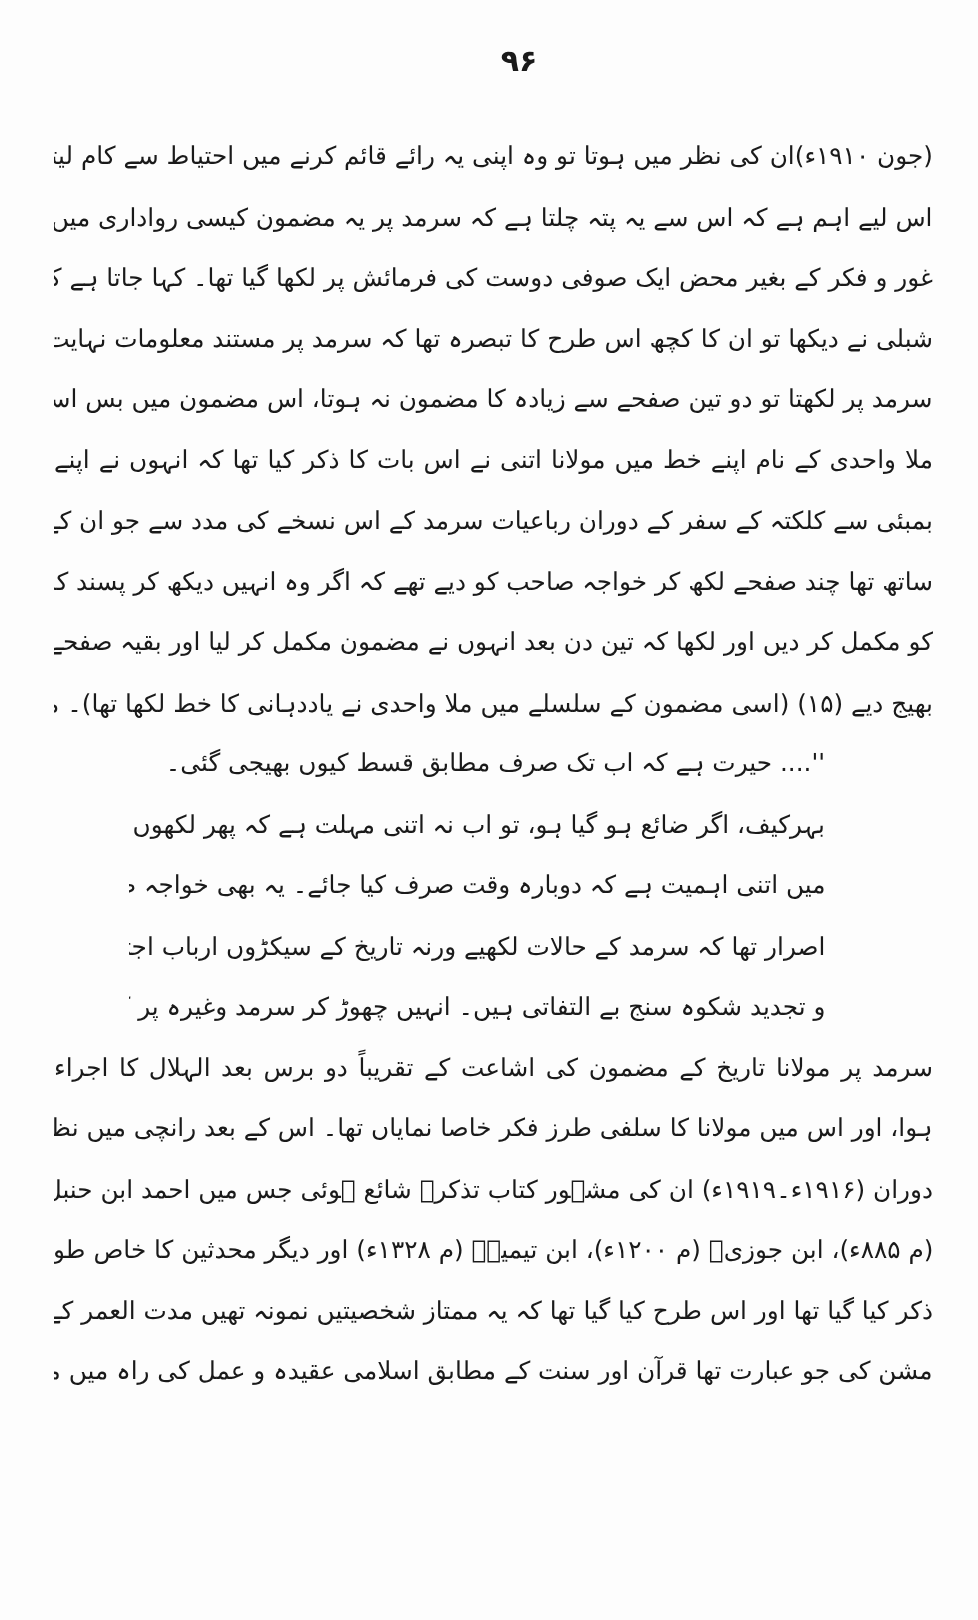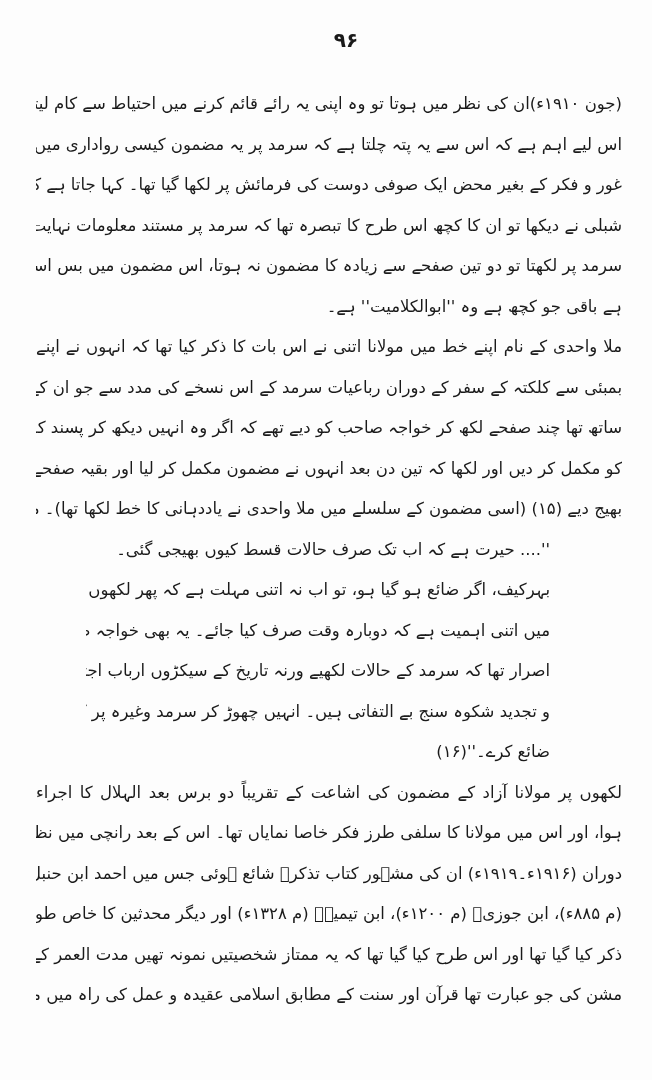--- a/index.html
+++ b/index.html
@@ -64,42 +64,40 @@
 <div class="page">
   <div class="page-number">۹۶</div>
 
   <div class="body-text">
     <div>
       <span class="line">(جون ۱۹۱۰ء)ان کی نظر میں ہوتا تو وہ اپنی یہ رائے قائم کرنے میں احتیاط سے کام لیتے۔ یہ خط</span>
       <span class="line">اس لیے اہم ہے کہ اس سے یہ پتہ چلتا ہے کہ سرمد پر یہ مضمون کیسی رواداری میں اور سنجیدہ</span>
       <span class="line">غور و فکر کے بغیر محض ایک صوفی دوست کی فرمائش پر لکھا گیا تھا۔ کہا جاتا ہے کہ اس مضمون کو</span>
       <span class="line">شبلی نے دیکھا تو ان کا کچھ اس طرح کا تبصرہ تھا کہ سرمد پر مستند معلومات نہایت کمیاب ہیں، میں</span>
       <span class="line">سرمد پر لکھتا تو دو تین صفحے سے زیادہ کا مضمون نہ ہوتا، اس مضمون میں بس اسی کے بقدر حقیقت</span>
-      <span class="line last">ہے باقی جو کچھ ہے وہ ''ابوالکلامیت'' ہے۔</span>
     </div>
 
     <div>
       <span class="line">ملا واحدی کے نام اپنے خط میں مولانا اتنی نے اس بات کا ذکر کیا تھا کہ انہوں نے اپنے</span>
       <span class="line">بمبئی سے کلکتہ کے سفر کے دوران رباعیات سرمد کے اس نسخے کی مدد سے جو ان کے</span>
       <span class="line">ساتھ تھا چند صفحے لکھ کر خواجہ صاحب کو دیے تھے کہ اگر وہ انہیں دیکھ کر پسند کریں تو وہ مضمون</span>
       <span class="line">کو مکمل کر دیں اور لکھا کہ تین دن بعد انہوں نے مضمون مکمل کر لیا اور بقیہ صفحے خواجہ صاحب کو</span>
       <span class="line">بھیج دیے (۱۵) (اسی مضمون کے سلسلے میں ملا واحدی نے یاددہانی کا خط لکھا تھا)۔ مولانا کا خیال تھا</span>
     </div>
 
     <div class="quote">
-      <span class="line last">''.... حیرت ہے کہ اب تک صرف حالات قسط کیوں بھیجی گئی۔</span>
+      <span class="line last">''.... حیرت ہے کہ اب تک صرف مطابق قسط کیوں بھیجی گئی۔</span>
       <span class="line">بہرکیف، اگر ضائع ہو گیا ہو، تو اب نہ اتنی مہلت ہے کہ پھر لکھوں اور نہ اس</span>
       <span class="line">میں اتنی اہمیت ہے کہ دوبارہ وقت صرف کیا جائے۔ یہ بھی خواجہ صاحب کا</span>
       <span class="line">اصرار تھا کہ سرمد کے حالات لکھیے ورنہ تاریخ کے سیکڑوں ارباب اجتہاد</span>
       <span class="line">و تجدید شکوہ سنج بے التفاتی ہیں۔ انہیں چھوڑ کر سرمد وغیرہ پر کون وقت</span>
-      <span class="line last">ضائع کرے۔''(۱۶)</span>
     </div>
 
     <div>
-      <span class="line">لکھوں پر مولانا آزاد کے مضمون کی اشاعت کے تقریباً دو برس بعد الہلال کا اجراء</span>
+      <span class="line">سرمد پر مولانا تاریخ کے مضمون کی اشاعت کے تقریباً دو برس بعد الہلال کا اجراء</span>
       <span class="line">ہوا، اور اس میں مولانا کا سلفی طرز فکر خاصا نمایاں تھا۔ اس کے بعد رانچی میں نظر بندی کے</span>
       <span class="line">دوران (۱۹۱۶ء۔۱۹۱۹ء) ان کی مشہور کتاب تذکرہ شائع ہوئی جس میں احمد ابن حنبلؒ</span>
       <span class="line">(م ۸۸۵ء)، ابن جوزیؒ (م ۱۲۰۰ء)، ابن تیمیہؒ (م ۱۳۲۸ء) اور دیگر محدثین کا خاص طور پر</span>
       <span class="line">ذکر کیا گیا تھا اور اس طرح کیا گیا تھا کہ یہ ممتاز شخصیتیں نمونہ تھیں مدت العمر کے ایک ایسے</span>
       <span class="line">مشن کی جو عبارت تھا قرآن اور سنت کے مطابق اسلامی عقیدہ و عمل کی راہ میں مضبوط عزم</span>
     </div>
   </div>
 </div>
 
 </body></html>

